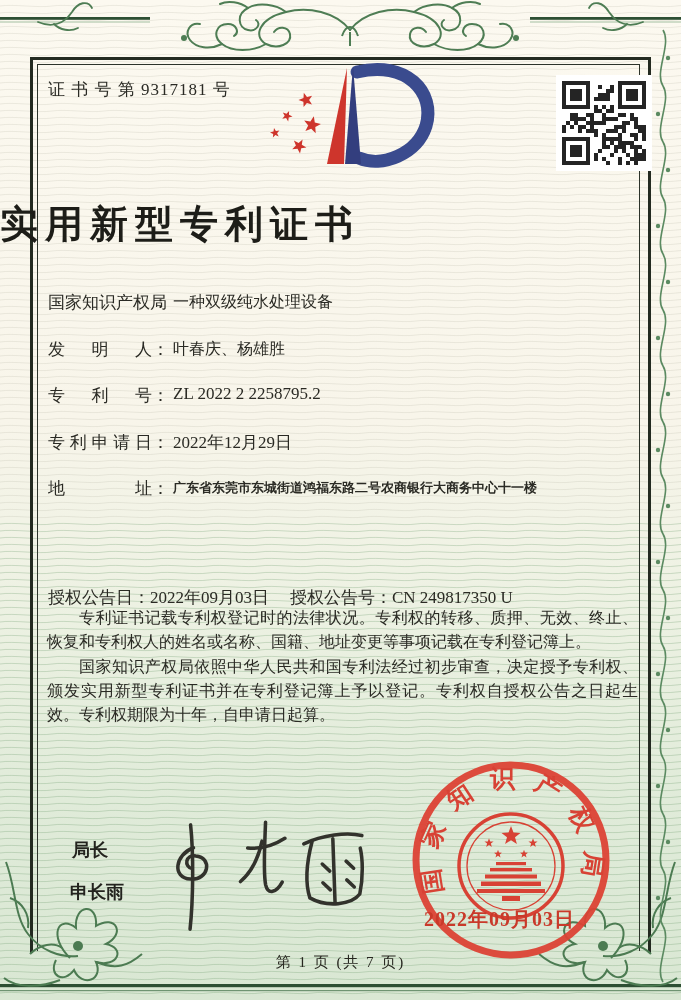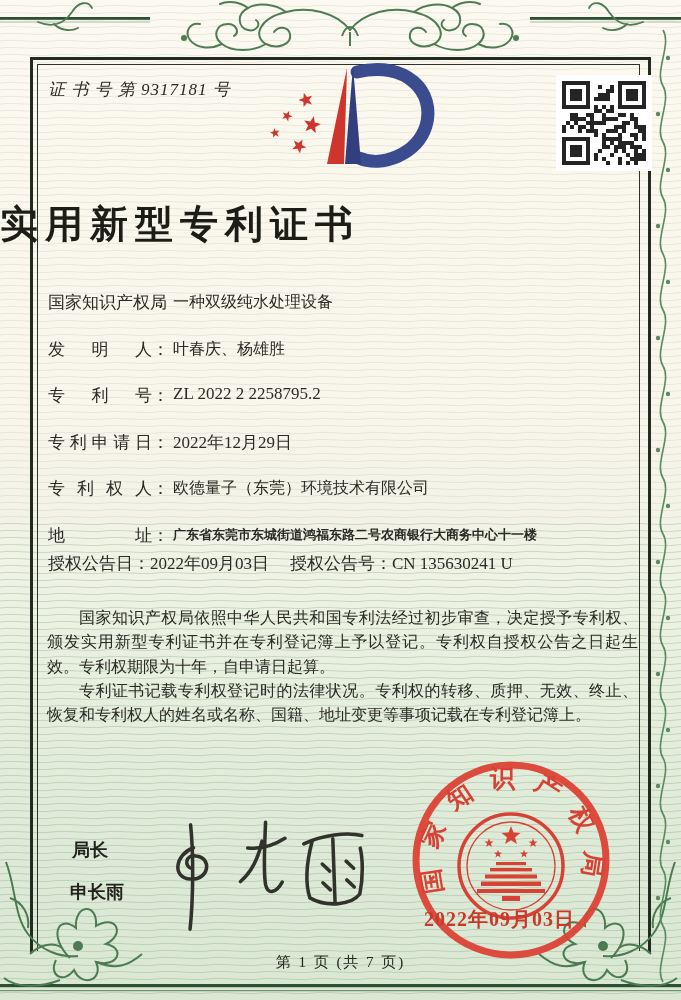--- a/index.html
+++ b/index.html
@@ -7,35 +7,35 @@
     background:linear-gradient(180deg,#fcf9f0 0%,#f8f5ea 42%,#ecf1e2 62%,#e0ebd9 80%,#d9e7d3 100%);
     font-family:"Liberation Serif","DejaVu Serif",serif;color:#2a2a24;}
   svg{display:block;}
   .abs{position:absolute;}
   #bg-waves{position:absolute;left:0;top:0;z-index:0;}
   #decor-svg{position:absolute;left:0;top:0;z-index:2;pointer-events:none;}
   .frame{position:absolute;left:30px;top:57px;width:615px;height:893px;
     border:3px solid #232a20;border-bottom:none;z-index:1;}
   .frame-inner{position:absolute;left:37px;top:64px;width:601px;height:886px;
     border:1px solid #2c332a;border-bottom:none;z-index:1;}
-  .cert-no{left:48px;top:78px;font-size:17px;letter-spacing:1px;z-index:3;font-style:italic;}
+  .cert-no{left:48px;top:78px;font-size:17px;letter-spacing:1px;z-index:3;}
   .logo{left:254px;top:54px;z-index:3;}
   .qr{left:556px;top:75px;width:96px;height:96px;background:#ffffff;z-index:3;
     display:flex;align-items:center;justify-content:center;}
   .title{left:0;right:0;top:199px;text-align:left;font-size:38px;font-weight:700;
     letter-spacing:7px;color:#1d1d18;z-index:3;}
   .fields{left:48px;top:291px;width:590px;z-index:3;}
   .field-row{height:46.5px;font-size:17px;white-space:nowrap;}
   .field-label{display:inline-block;width:104px;text-align:justify;text-align-last:justify;
     vertical-align:top;}
   .field-colon{display:inline-block;vertical-align:top;}
   .field-value{display:inline-block;vertical-align:top;margin-left:4px;}
   .v-sans{font-family:"Liberation Sans","DejaVu Sans",sans-serif;font-size:16px;padding-top:1px;text-align:right;}
   .v-small{font-size:13px;padding-top:2px;font-weight:600;}
-  .grant{left:48px;top:552px;width:590px;font-size:17px;z-index:3;white-space:nowrap;}
+  .grant{left:48px;top:586px;width:590px;font-size:17px;z-index:3;white-space:nowrap;}
   .grant-right{position:absolute;left:242px;top:0;}
   .body-text{left:47px;top:606px;width:591px;font-size:16px;line-height:1.52;
     text-align:justify;z-index:3;}
   .body-text p{margin:0;text-indent:2em;}
   .signer{left:72px;top:838px;z-index:3;font-family:"Liberation Sans","DejaVu Sans",sans-serif;
     font-size:18px;font-weight:700;color:#23231e;}
   .signer-name{left:70px;top:880px;}
   .sig-svg{left:135px;top:810px;z-index:4;}
   .seal{left:408px;top:757px;z-index:4;opacity:.94;}
   .seal-date{left:424px;top:906px;z-index:5;font-size:20px;font-weight:700;
@@ -496,37 +496,34 @@
     <div class="field-row">
       <span class="field-label">发明人</span><span class="field-colon">：</span><span class="field-value v-sans">叶春庆、杨雄胜</span>
     </div>
     <div class="field-row">
       <span class="field-label">专利号</span><span class="field-colon">：</span><span class="field-value">ZL 2022 2 2258795.2</span>
     </div>
     <div class="field-row">
       <span class="field-label">专利申请日</span><span class="field-colon">：</span><span class="field-value">2022年12月29日</span>
     </div>
     <div class="field-row">
-      <span class="field-label">专利权人</span><span class="field-colon">：</span><span class="field-value v-sans">欧德量子（东莞）环境技术有限公司</span>
-    </div>
-    <div class="field-row">
       <span class="field-label">地址</span><span class="field-colon">：</span><span class="field-value v-sans v-small">广东省东莞市东城街道鸿福东路二号农商银行大商务中心十一楼</span>
     </div>
   </div>
 
   <div class="abs grant">
     <span>授权公告日</span><span>：</span><span>2022年09月03日</span>
     <span class="grant-right">
-      <span>授权公告号</span><span>：</span><span>CN 135630241 U</span>
+      <span>授权公告号</span><span>：</span><span>CN 249817350 U</span>
     </span>
   </div>
 
   <div class="abs body-text">
+    <p>专利证书记载专利权登记时的法律状况。专利权的转移、质押、无效、终止、恢复和专利权人的姓名或名称、国籍、地址变更等事项记载在专利登记簿上。</p>
     <p>国家知识产权局依照中华人民共和国专利法经过初步审查，决定授予专利权、颁发实用新型专利证书并在专利登记簿上予以登记。专利权自授权公告之日起生效。专利权期限为十年，自申请日起算。</p>
-    <p>专利证书记载专利权登记时的法律状况。专利权的转移、质押、无效、终止、恢复和专利权人的姓名或名称、国籍、地址变更等事项记载在专利登记簿上。</p>
   </div>
 
   <div class="abs signer">局长</div>
   <div class="abs signer signer-name">申长雨</div>
 
   <svg class="abs sig-svg" width="250" height="125" viewBox="0 0 230 120">
     <g stroke="#32322c" stroke-width="3.4" fill="none" stroke-linecap="round" transform="rotate(-2 115 60)">
       <path d="M52,34 C34,40 30,62 48,64 C66,66 70,44 54,42 C44,40 42,52 50,54"></path>
       <path d="M50,12 C52,40 50,84 46,112"></path>
       <path d="M118,30 C114,46 106,60 96,68"></path>

